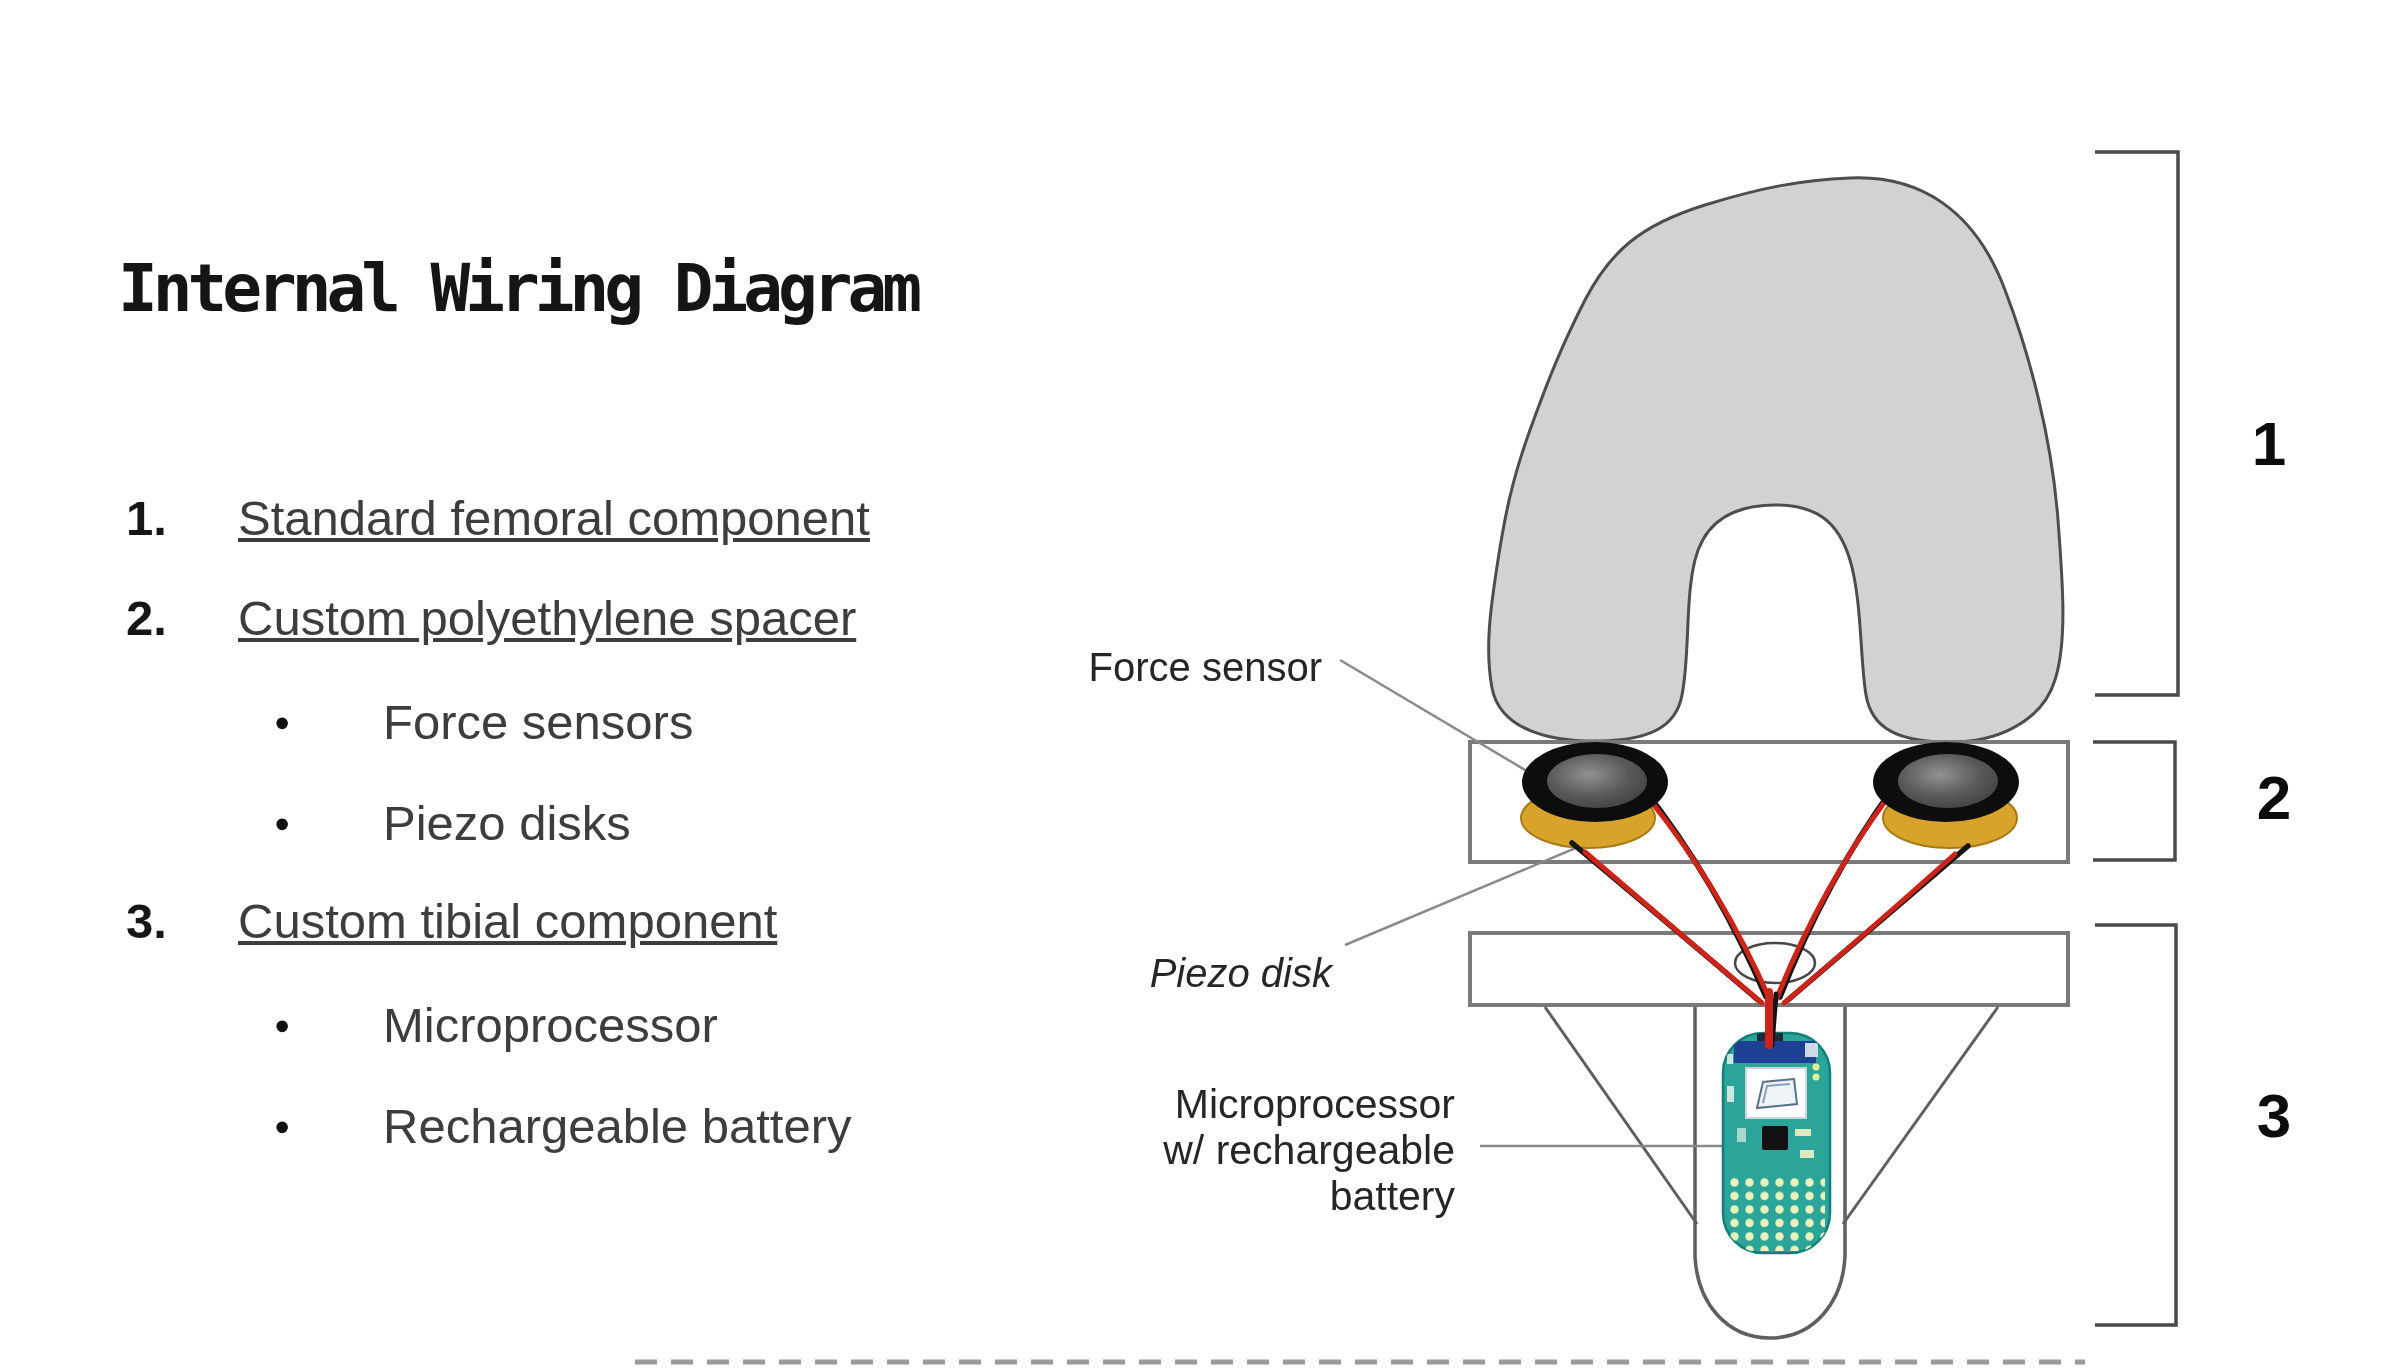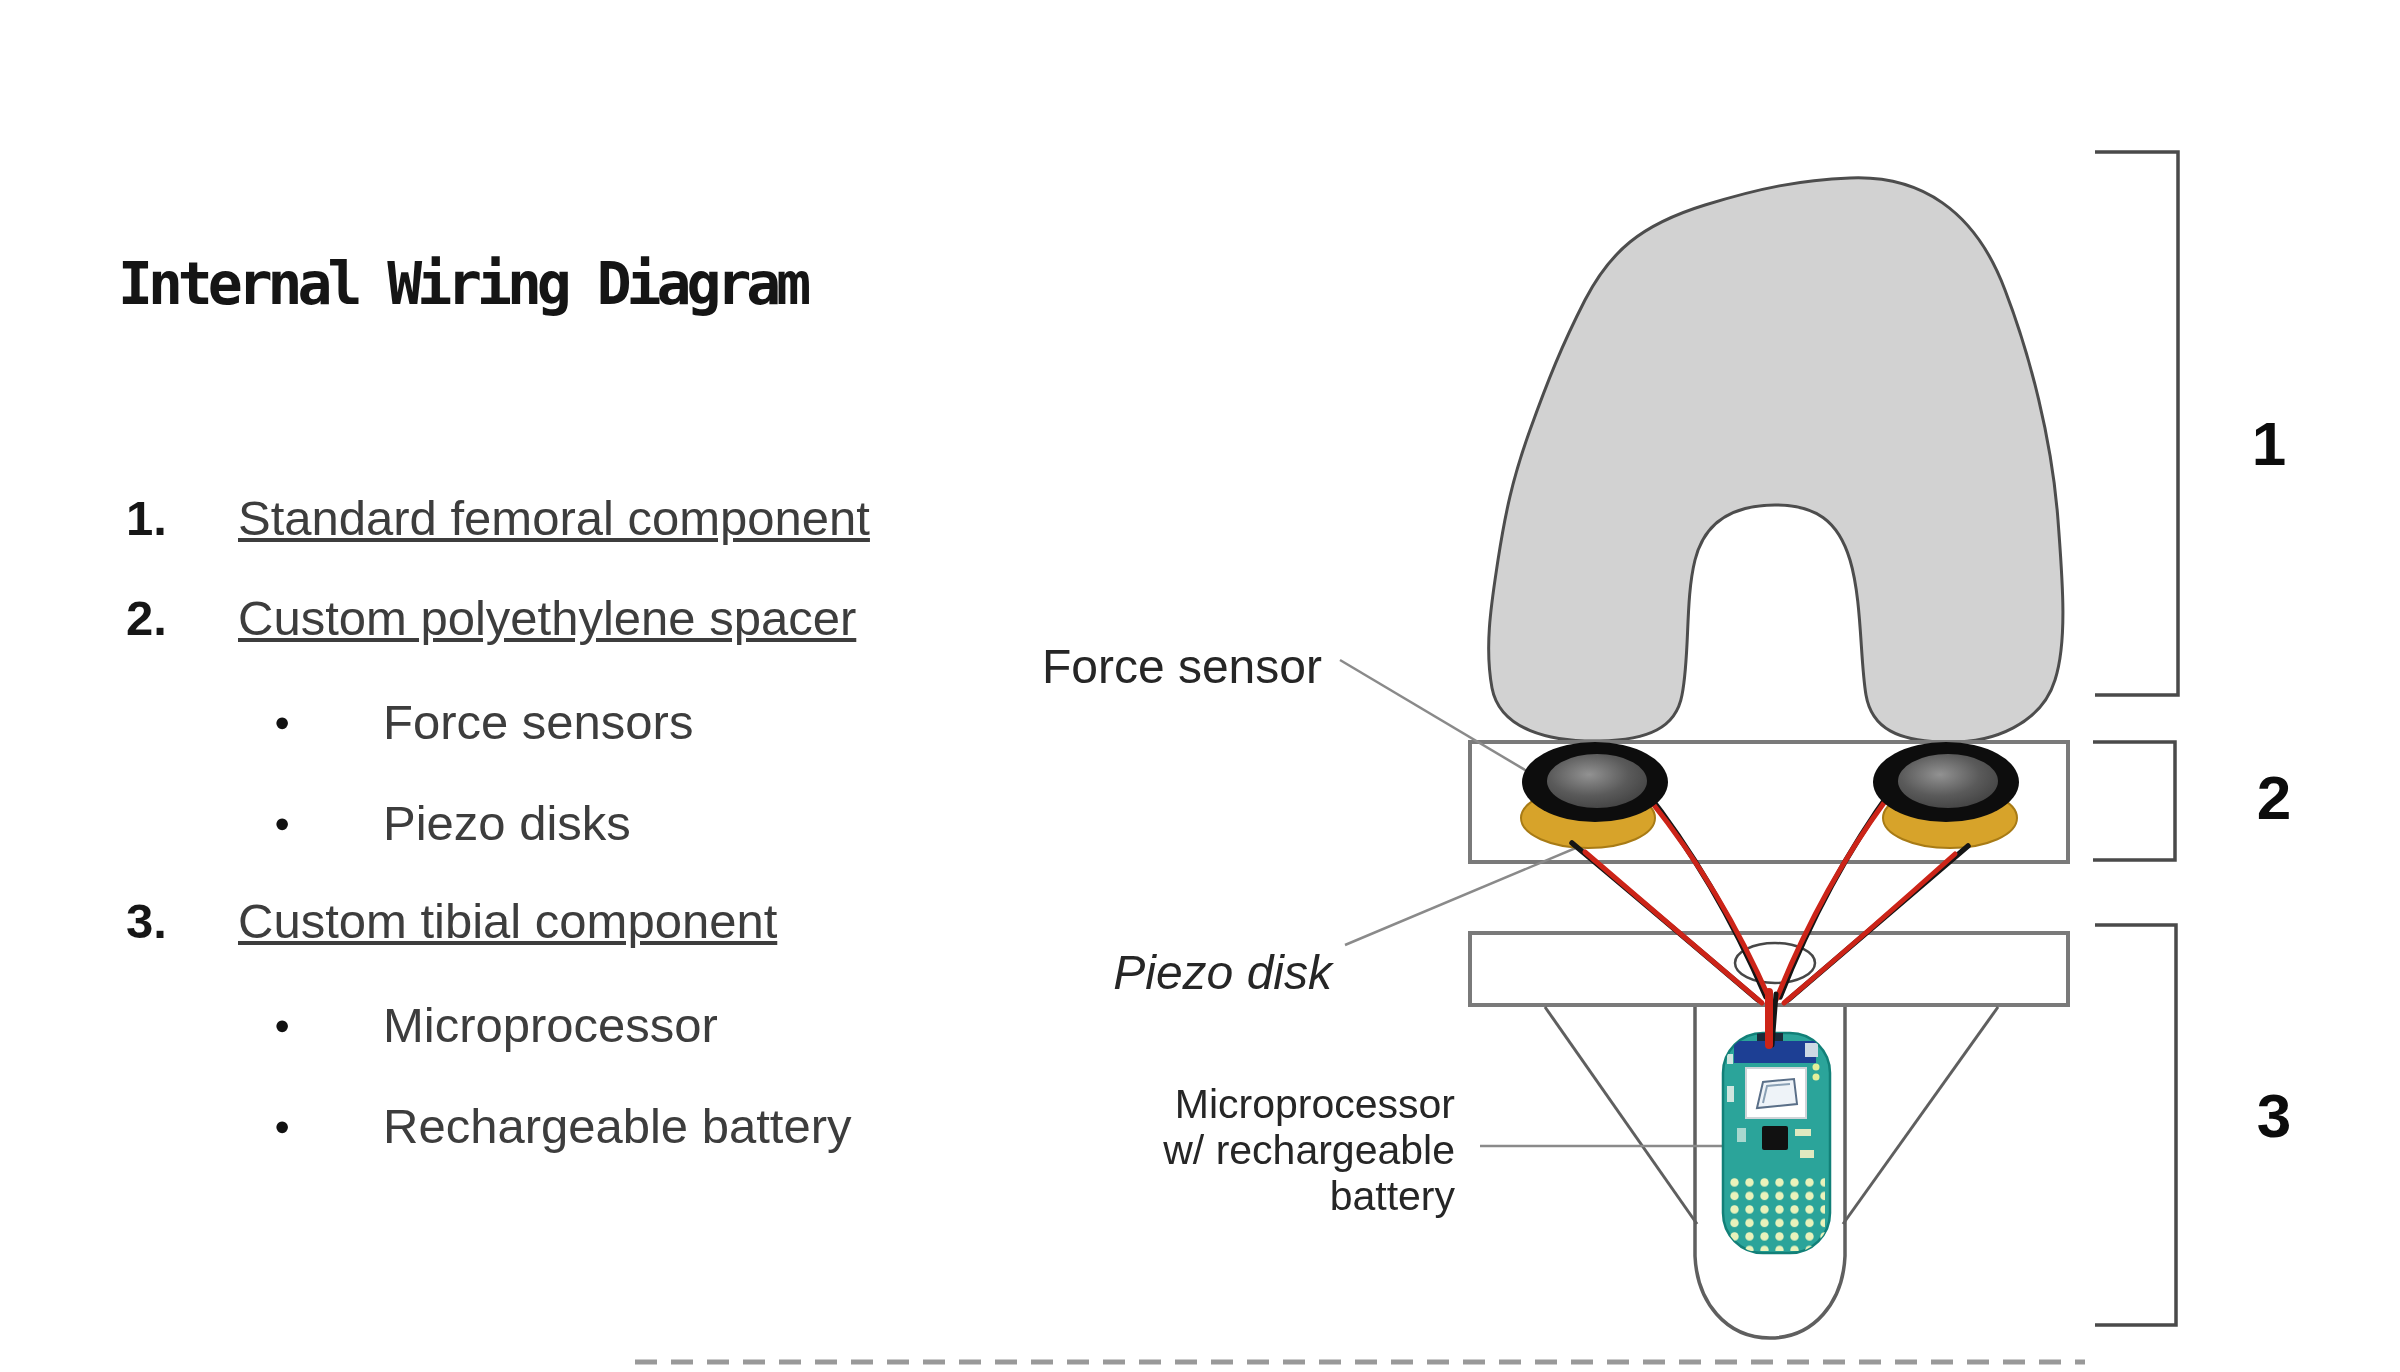--- a/index.html
+++ b/index.html
@@ -7,32 +7,32 @@
     position:relative;
     width:2400px;height:1372px;
     background:#ffffff;
     font-family:"Liberation Sans", sans-serif;
     overflow:hidden;
   }
   #diagram-svg{position:absolute;left:0;top:0;width:2400px;height:1372px;}
   .page-title{
     position:absolute;left:118px;top:250px;
     font-family:"DejaVu Sans Mono", monospace;
-    font-weight:bold;font-size:58px;letter-spacing:-5px;
+    font-weight:bold;font-size:66px;letter-spacing:-5px;
     color:#151515;white-space:nowrap;
   }
   .li{position:absolute;left:0;width:1150px;height:60px;font-size:49px;}
   .li .mark,.li .txt{position:absolute;top:0;line-height:60px;white-space:nowrap;}
   .l1 .mark{left:126px;width:90px;font-weight:bold;color:#161616;}
   .l1 .txt{left:238px;color:#3d3d3d;text-decoration:underline;}
   .l2 .mark{left:274px;font-size:27px;color:#111111;}
   .l2 .txt{left:360px;color:#3d3d3d;margin-left:23px;}
   .callout-label{
     position:absolute;text-align:right;color:#262626;
-    font-size:48px;line-height:46px;white-space:pre-line;
+    font-size:40px;line-height:46px;white-space:pre-line;
   }
   #force-label{left:1040px;width:282px;top:644px;}
   #piezo-label{left:1040px;width:292px;top:950px;font-style:italic;}
   #micro-label{left:1095px;width:360px;top:1081px;font-size:41px;}
   .bracket-num{
     position:absolute;width:70px;text-align:center;
     font-weight:bold;font-size:62px;color:#0c0c0c;
   }
   #num1{left:2234px;top:408px;}
   #num2{left:2239px;top:762px;}

